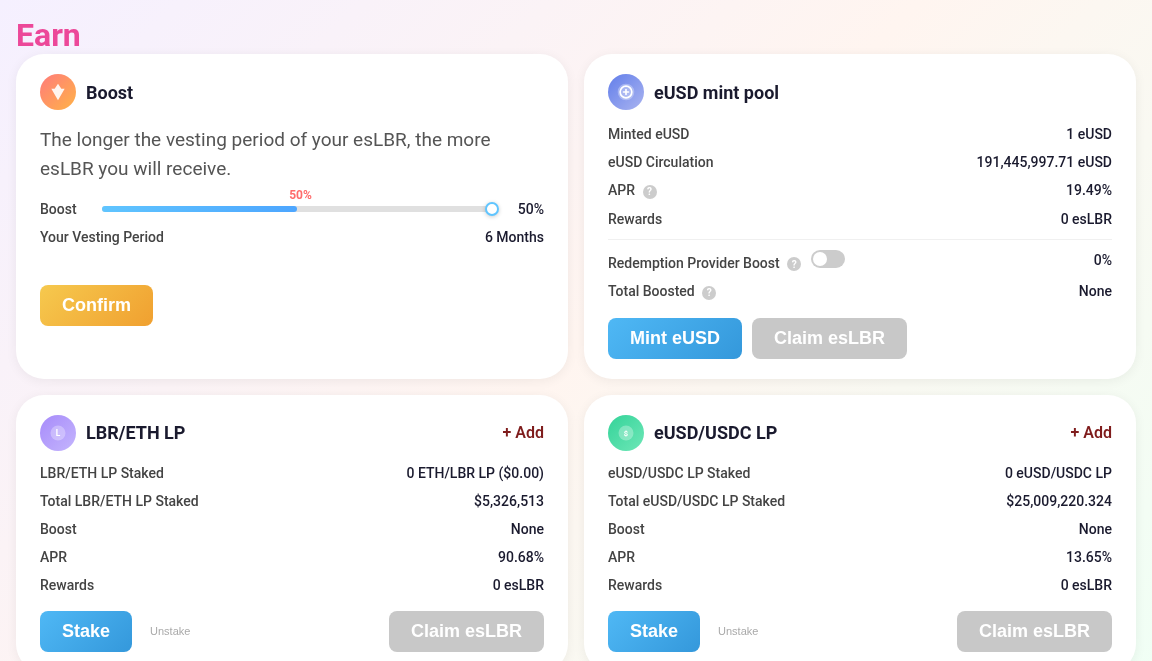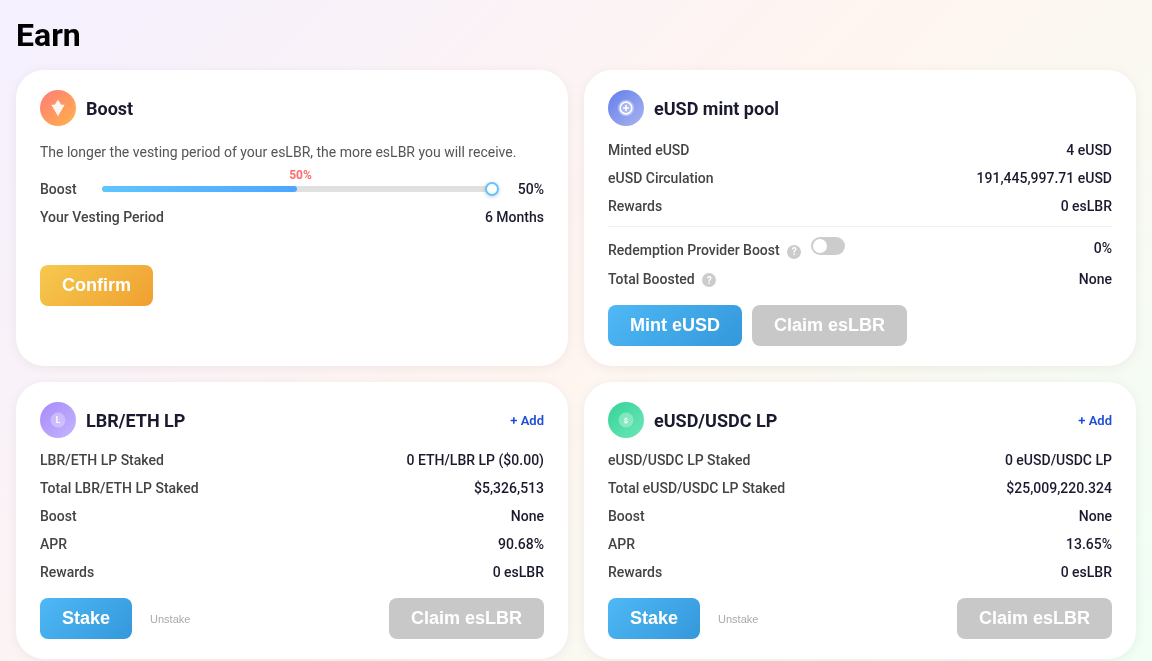--- a/index.html
+++ b/index.html
@@ -5,22 +5,21 @@
     * { box-sizing: border-box; margin: 0; padding: 0; }
     body {
       font-family: -apple-system, BlinkMacSystemFont, 'Segoe UI', Roboto, sans-serif;
       background: linear-gradient(135deg, #f5f0ff 0%, #fff5f0 50%, #f0fff5 100%);
       min-height: 661px;
       padding: 16px;
     }
     h1 {
       font-size: 32px;
       font-weight: 700;
-      color: #000000;
-      margin-bottom: 16px;
+      color: #ec4899;
     }
     .grid {
       display: grid;
       grid-template-columns: 1fr 1fr;
       gap: 16px;
     }
     .card {
       background: #fff;
       border-radius: 28px;
       padding: 20px 24px;
@@ -53,21 +52,21 @@
     .icon-eusd {
       background: linear-gradient(135deg, #627eea, #aab4f0);
     }
     .icon-lbr {
       background: linear-gradient(135deg, #a78bfa, #c4b5fd);
     }
     .icon-eusdusdc {
       background: linear-gradient(135deg, #34d399, #6ee7b7);
     }
     .description {
-      font-size: 14px;
+      font-size: 19px;
       color: #555;
       margin-bottom: 18px;
       line-height: 1.5;
     }
     .row {
       display: flex;
       justify-content: space-between;
       align-items: center;
       margin-bottom: 12px;
       font-size: 14px;
@@ -209,22 +208,22 @@
     .toggle-slider:before {
       content: '';
       position: absolute;
       width: 14px; height: 14px;
       border-radius: 50%;
       background: #fff;
       top: 2px; left: 2px;
       transition: 0.3s;
     }
     .add-link {
-      color: #1d4ed8;
-      font-size: 13px;
+      color: #7f1d1d;
+      font-size: 16px;
       font-weight: 600;
       display: flex;
       align-items: center;
       gap: 3px;
       cursor: pointer;
       text-decoration: none;
     }
     .card-header-row {
       display: flex;
       justify-content: space-between;
@@ -285,25 +284,32 @@
           <circle cx="12" cy="12" r="10" fill="white" opacity="0.3"></circle>
           <path d="M12 4a8 8 0 100 16A8 8 0 0012 4zm0 2a6 6 0 110 12A6 6 0 0112 6z" fill="white"></path>
           <path d="M9 12h6M12 9v6" stroke="white" stroke-width="2" stroke-linecap="round"></path>
         </svg>
       </div>
       <span class="card-title">eUSD mint pool</span>
     </div>
 
     <div class="row">
       <span class="row-label">Minted eUSD</span>
-      <span class="row-value">4 eUSD</span>
+      <span class="row-value">1 eUSD</span>
     </div>
     <div class="row">
       <span class="row-label">eUSD Circulation</span>
       <span class="row-value">191,445,997.71 eUSD</span>
+    </div>
+    <div class="row">
+      <span class="row-label">
+        <span>APR</span>
+        <span class="info-icon">?</span>
+      </span>
+      <span class="row-value">19.49%</span>
     </div>
     <div class="row">
       <span class="row-label">Rewards</span>
       <span class="row-value">0 esLBR</span>
     </div>
 
     <div class="divider"></div>
 
     <div class="row">
       <span class="row-label">

